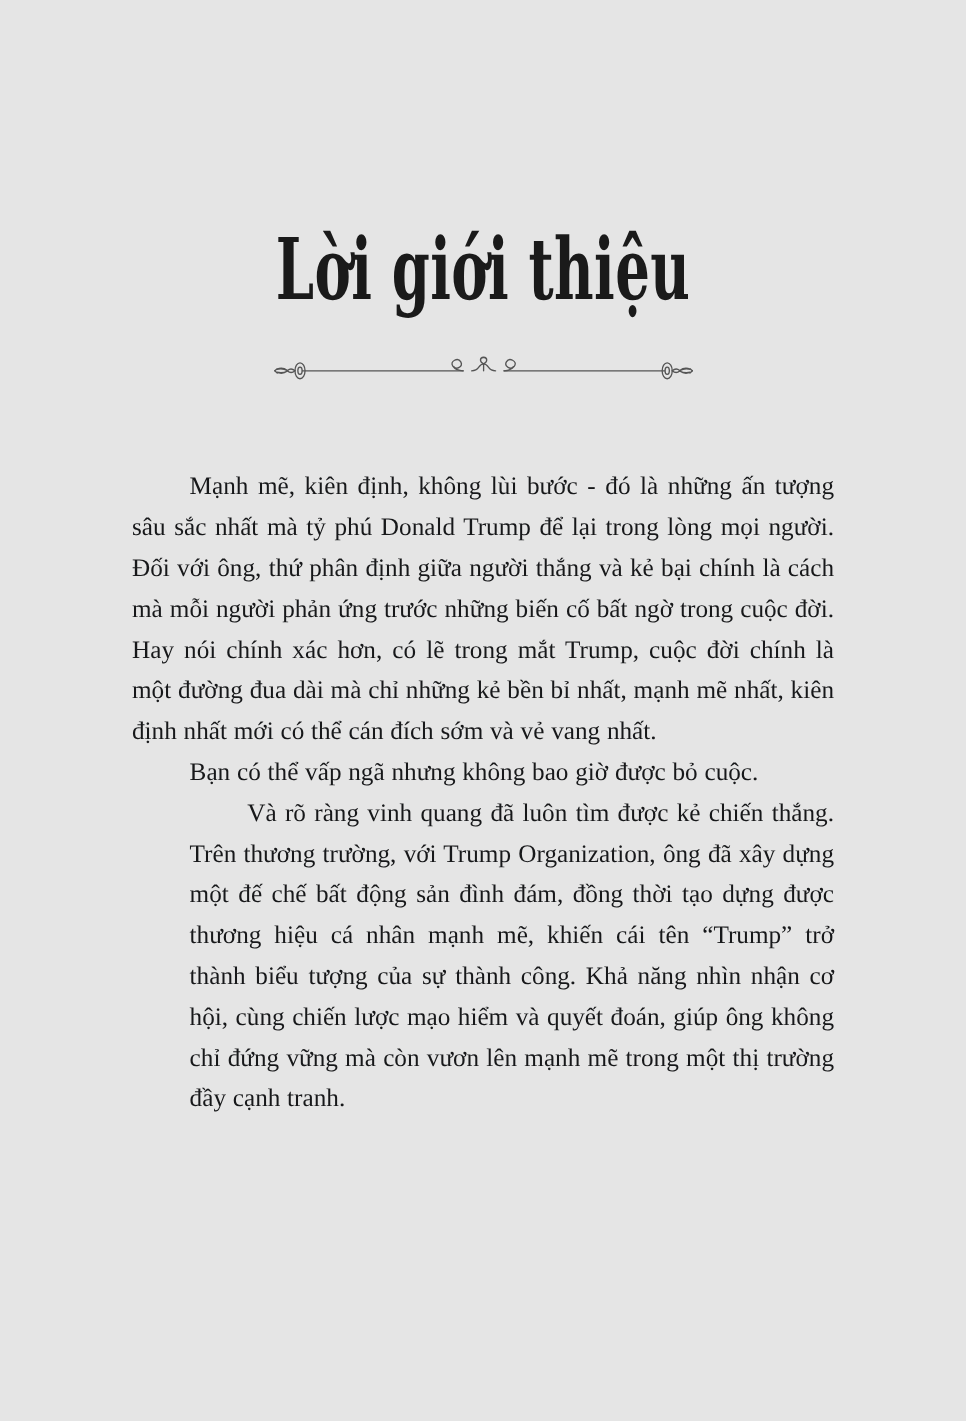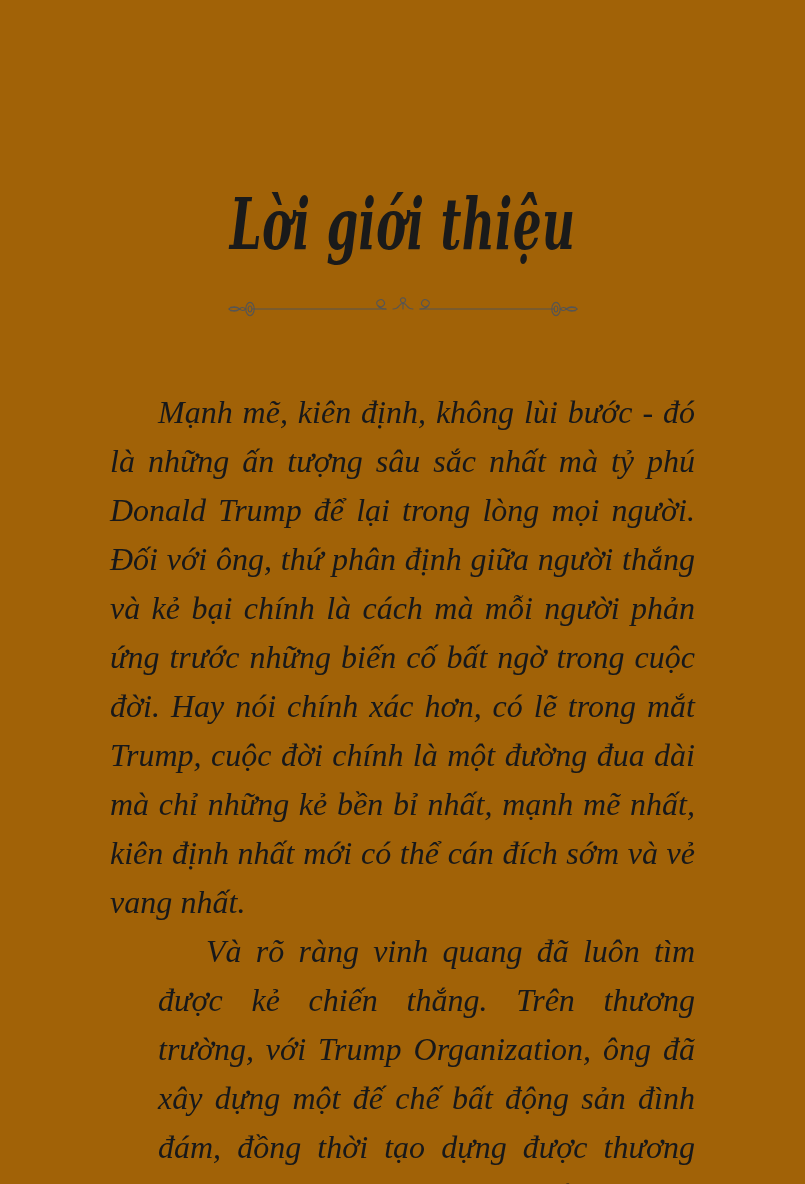--- a/index.html
+++ b/index.html
@@ -12,23 +12,22 @@
     background: #ffffff;
     font-family: "Liberation Serif", "DejaVu Serif", serif;
     -webkit-font-smoothing: antialiased;
     overflow: hidden;
   }
 
   .page {
     position: relative;
     width: 805px;
     height: 1184px;
-    background: #a16207;
+    background: #e5e5e5;
     box-sizing: border-box;
-    font-style: italic;
   }
 
   
   .chapter-head {
     position: absolute;
     top: 186px;
     left: 0;
     width: 805px;
     text-align: center;
   }
@@ -67,22 +66,22 @@
     left: 110px;
     width: 585px;
   }
 
   .para {
     margin: 0;
     text-indent: 48px;
     text-align: justify;
     text-justify: inter-word;
     font-family: "Liberation Serif", "DejaVu Serif", serif;
-    font-size: 32px;
-    line-height: 49px;
+    font-size: 21px;
+    line-height: 34px;
     color: #17181a;
     word-spacing: 0.4px;
     hyphens: none;
   }
   .para:last-child {
     text-align-last: left;
     margin-left: 48px;
   }
 </style>
 </head>
@@ -128,16 +127,17 @@
         <path d="M338.4 12.8 q4.4 -3.2 8.8 -1.0 q-4.6 -1.2 -8.8 1.0"></path>
         <path d="M338.4 13.2 q4.4 3.2 8.8 1.0 q-4.6 1.2 -8.8 -1.0"></path>
         <line x1="347" y1="11.2" x2="349" y2="13"></line>
         <line x1="347" y1="14.8" x2="349" y2="13"></line>
       </g>
     </svg>
   </div>
 
   <div class="body-copy">
     <p class="para">Mạnh mẽ, kiên định, không lùi bước - đó là những ấn tượng sâu sắc nhất mà tỷ phú Donald Trump để lại trong lòng mọi người. Đối với ông, thứ phân định giữa người thắng và kẻ bại chính là cách mà mỗi người phản ứng trước những biến cố bất ngờ trong cuộc đời. Hay nói chính xác hơn, có lẽ trong mắt Trump, cuộc đời chính là một đường đua dài mà chỉ những kẻ bền bỉ nhất, mạnh mẽ nhất, kiên định nhất mới có thể cán đích sớm và vẻ vang nhất.</p>
+    <p class="para">Bạn có thể vấp ngã nhưng không bao giờ được bỏ cuộc.</p>
     <p class="para">Và rõ ràng vinh quang đã luôn tìm được kẻ chiến thắng. Trên thương trường, với Trump Organization, ông đã xây dựng một đế chế bất động sản đình đám, đồng thời tạo dựng được thương hiệu cá nhân mạnh mẽ, khiến cái tên “Trump” trở thành biểu tượng của sự thành công. Khả năng nhìn nhận cơ hội, cùng chiến lược mạo hiểm và quyết đoán, giúp ông không chỉ đứng vững mà còn vươn lên mạnh mẽ trong một thị trường đầy cạnh tranh.</p>
   </div>
 
 </div>
 
 </body></html>

